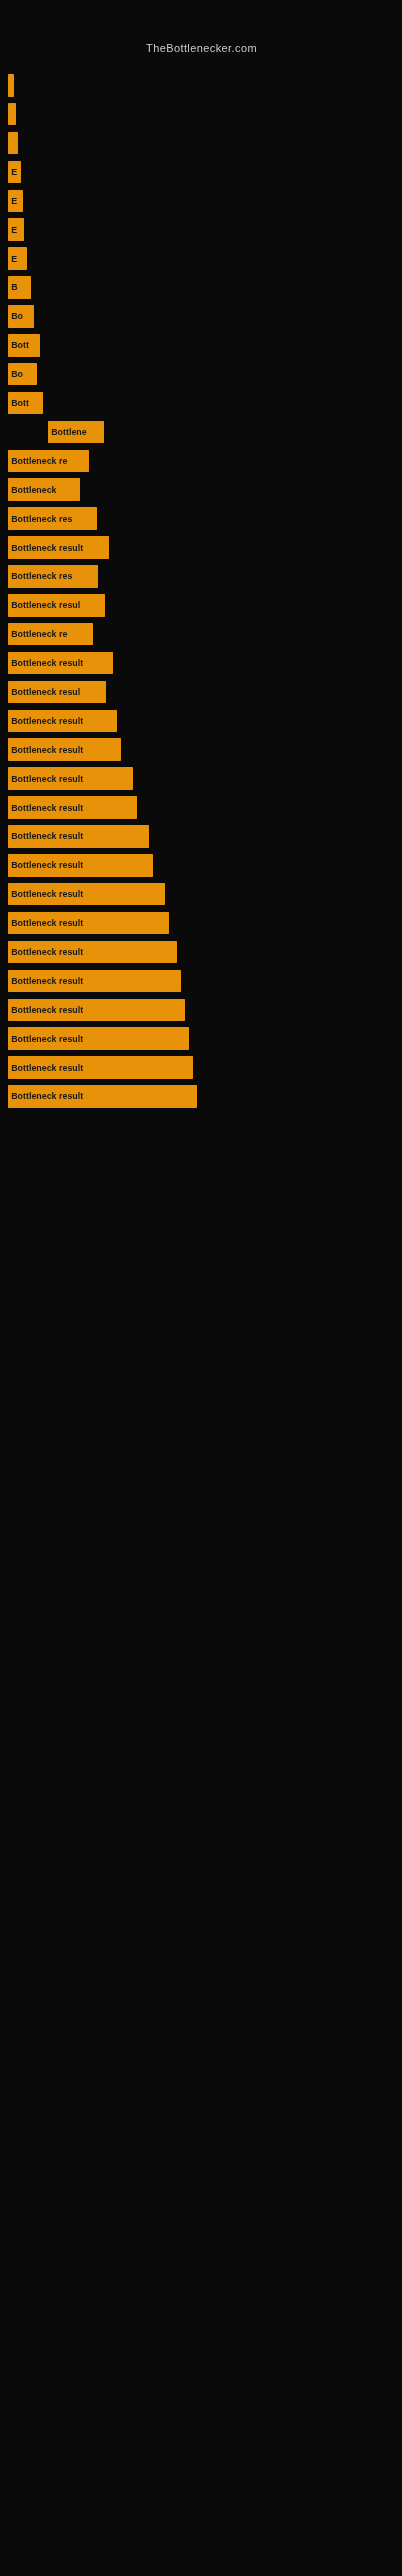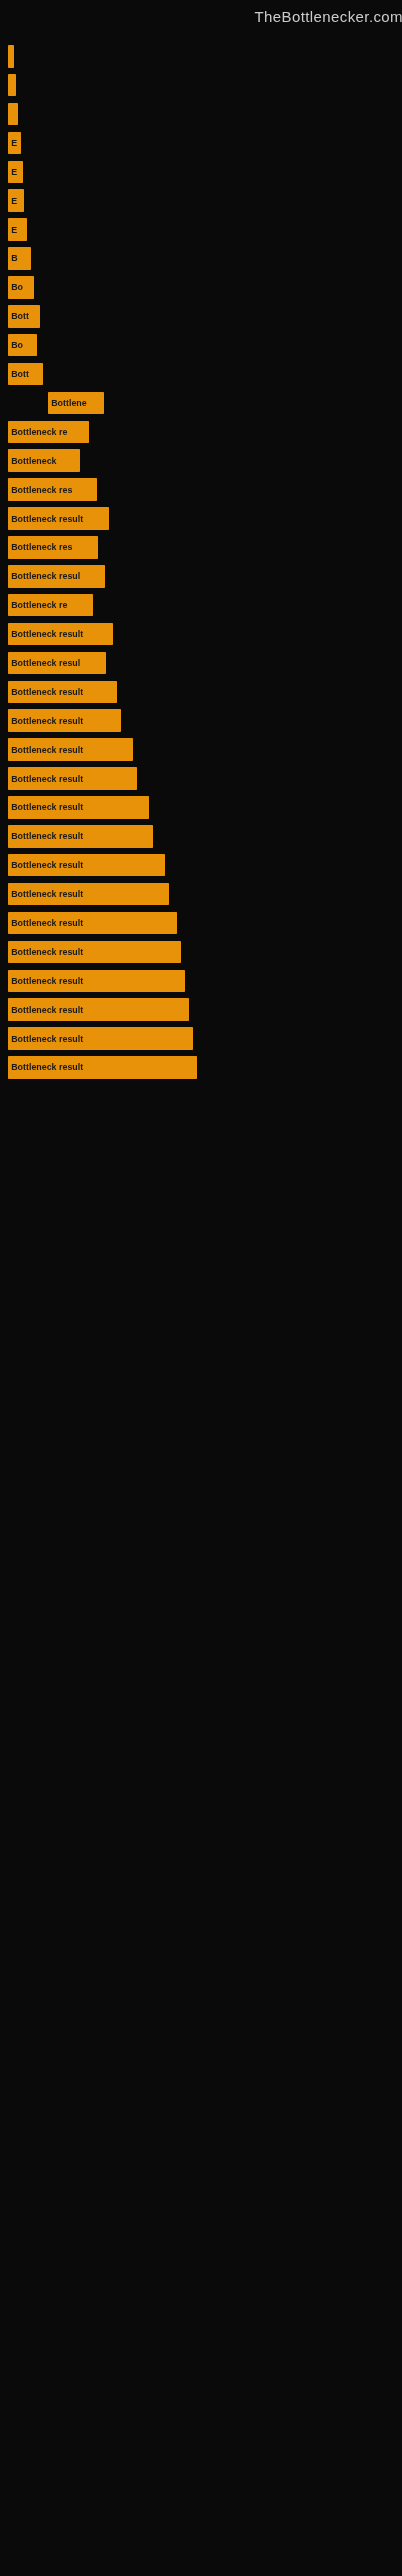--- a/index.html
+++ b/index.html
@@ -9,24 +9,25 @@
     }
     body {
       background-color: #0a0a0a;
       width: 403px;
       min-height: 2576px;
       font-family: Arial, sans-serif;
       position: relative;
     }
     .site-title {
       color: #cccccc;
-      font-size: 15px;
-      text-align: right;
+      font-size: 11px;
+      text-align: center;
       padding: 8px 0 4px 0;
       letter-spacing: 0.4px;
+      margin-top: 34px;
     }
     .bars-container {
       padding: 16px 8px 8px 8px;
       display: flex;
       flex-direction: column;
       gap: 0px;
     }
     .bar-row {
       display: flex;
       align-items: center;

